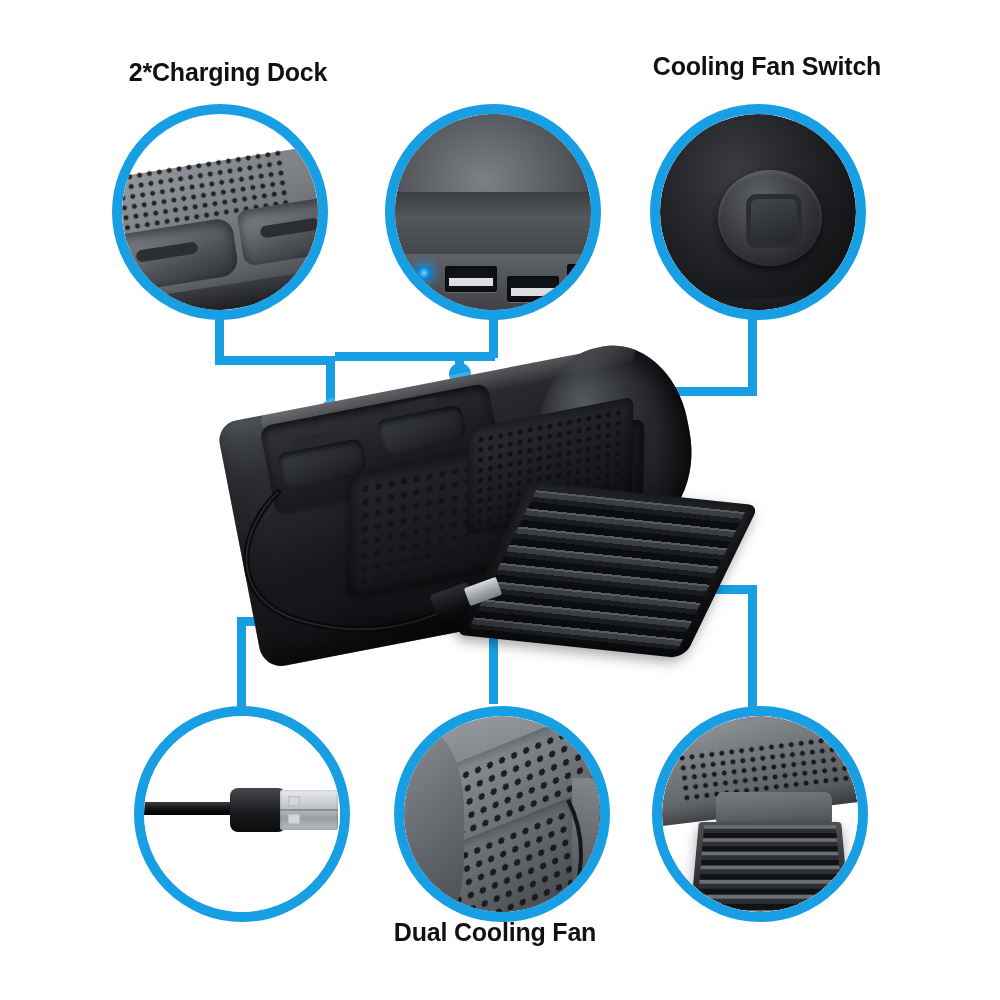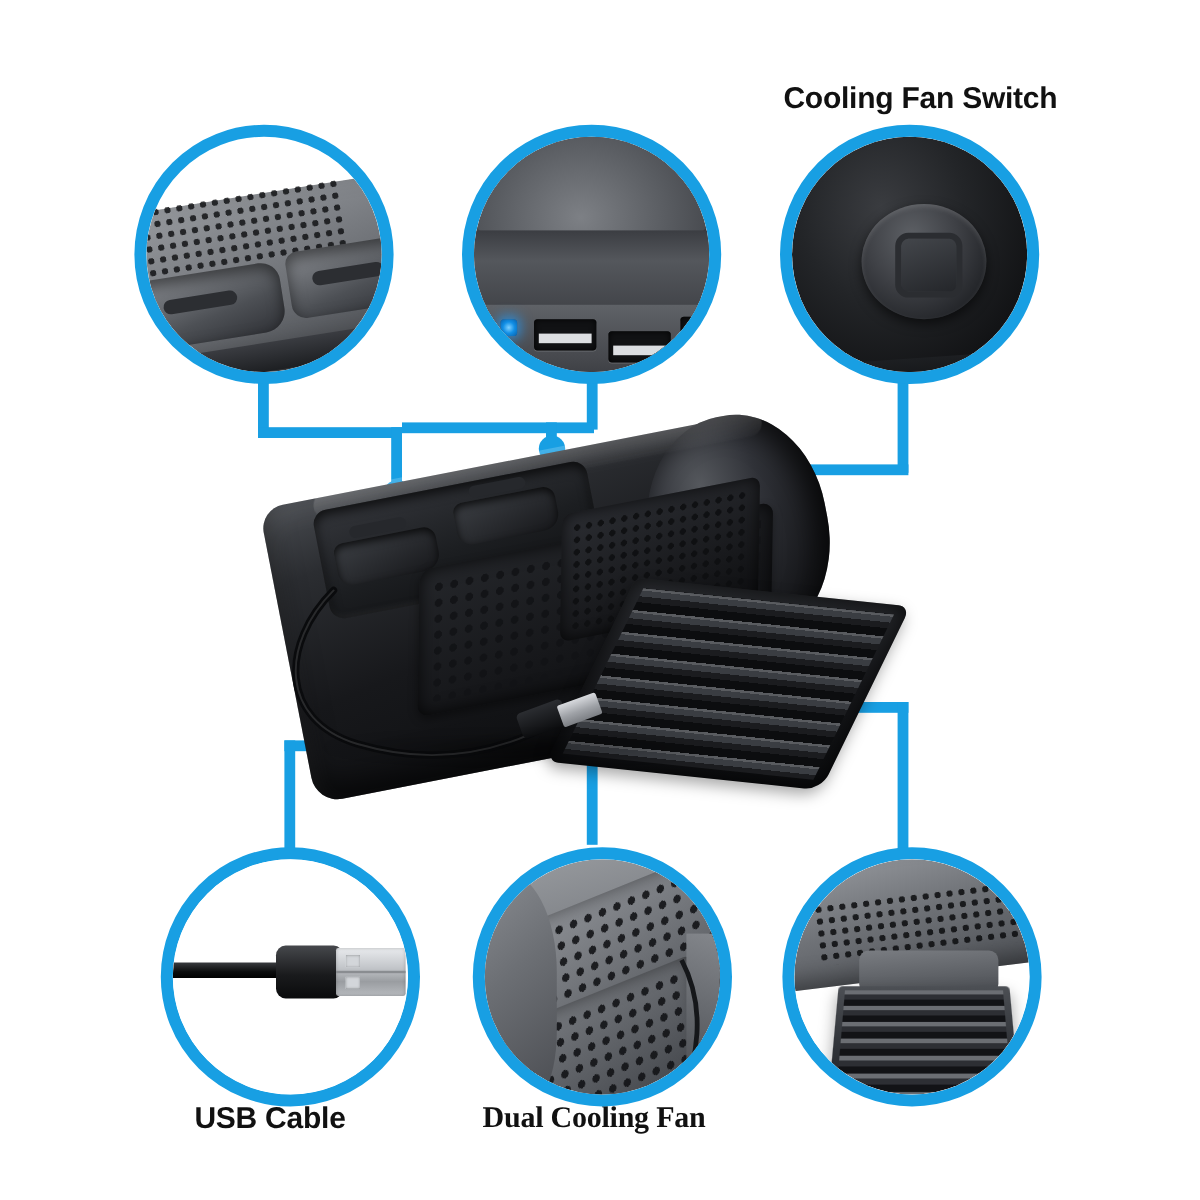--- a/index.html
+++ b/index.html
@@ -92,27 +92,27 @@
   .body-shell {
     position: absolute;
     border-radius: 14px;
   }
 </style>
 </head>
 <body>
 
 <div id="stage">
 
-
-
-  <div class="callout-label" style="left:602px; top:68px; width:330px;">Cooling Fan Switch</div>
-
-  <div class="callout-label" style="left:85px; top:918px; width:280px;">USB Cable</div>
-
-  <div class="callout-label" style="left:345px; top:918px; width:300px;font-family:Liberation Serif, serif;">Dual Cooling Fan</div>
+  <div class="callout-label" style="left:68px; top:58px; width:320px;">2*Charging Dock</div>
+
+
+  <div class="callout-label" style="left:602px; top:52px; width:330px;">Cooling Fan Switch</div>
+
+
+  <div class="callout-label" style="left:345px; top:918px; width:300px;">Dual Cooling Fan</div>
 
 
   <div class="conn conn-v" style="left:215px; top:312px; height:52px;"></div>
   <div class="conn conn-h" style="left:215px; top:356px; width:120px;"></div>
   <div class="conn conn-v" style="left:326px; top:356px; height:56px;"></div>
   <div class="dot" style="left:320px; top:400px;"></div>
 
   <div class="conn conn-v" style="left:489px; top:306px; height:52px;"></div>
   <div class="conn conn-h" style="left:335px; top:352px; width:160px;"></div>
   <div class="conn conn-v" style="left:455px; top:352px; height:22px;"></div>

